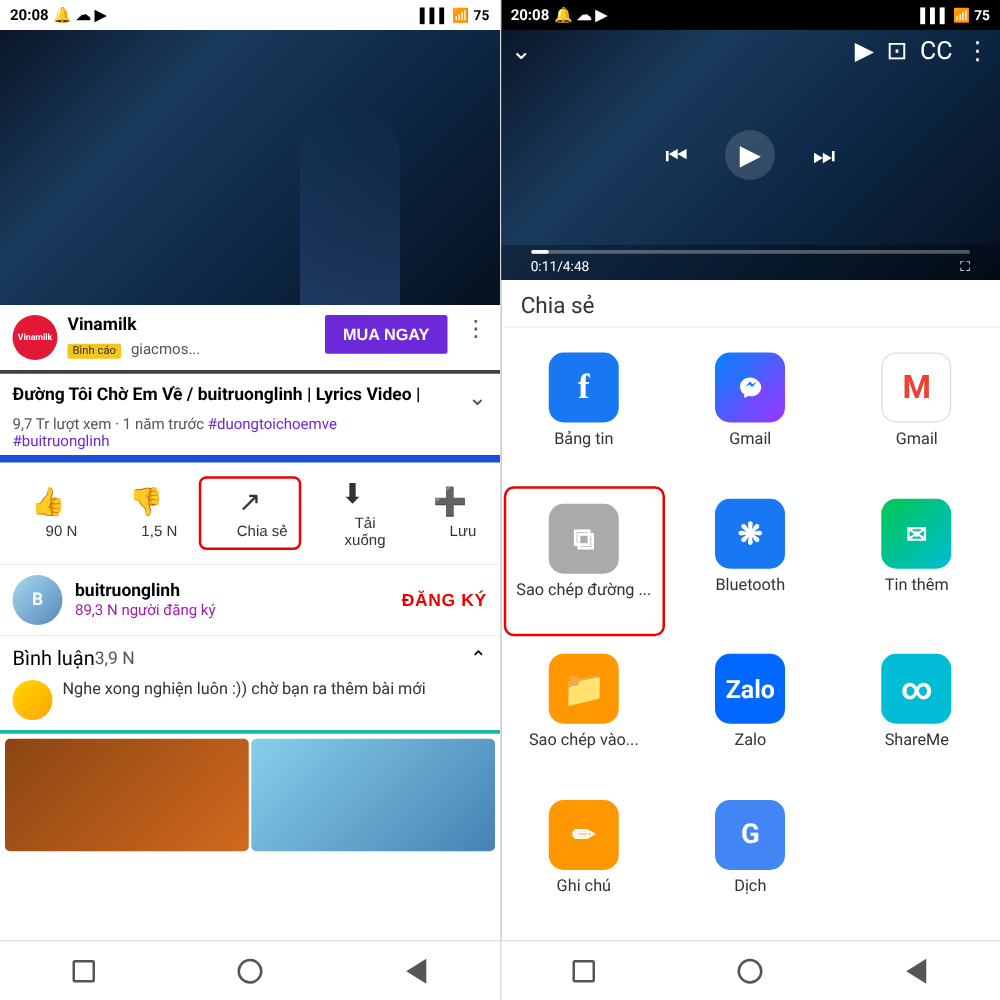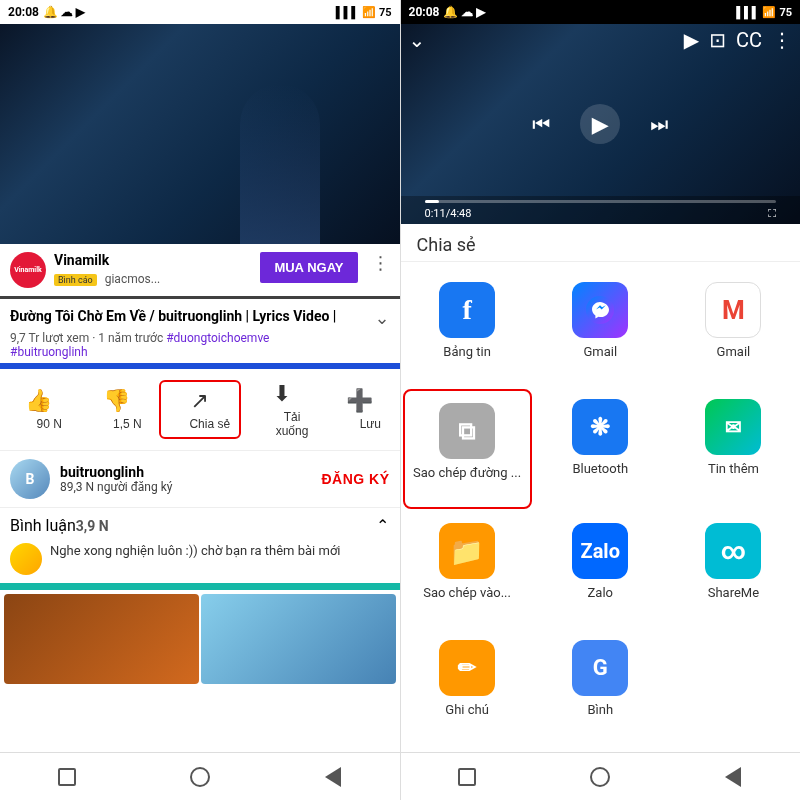--- a/index.html
+++ b/index.html
@@ -176,33 +176,33 @@
       align-items: center;
       justify-content: center;
       color: #fff;
       font-size: 14px;
       font-weight: bold;
       flex-shrink: 0;
       margin-right: 10px;
     }
     .channel-info { flex: 1; }
     .channel-name { font-size: 14px; font-weight: bold; }
-    .channel-subs { font-size: 12px; color: #404040; }
+    .channel-subs { font-size: 12px; color: #a21caf; }
     .subscribe-btn {
       background: transparent;
       color: #e00;
       border: none;
       font-size: 14px;
       font-weight: bold;
       cursor: pointer;
       letter-spacing: 0.5px;
     }
 
     
-    .comments-section { padding: 8px 10px; border-bottom: 7px solid #14b8a6; }
+    .comments-section { padding: 8px 10px; border-bottom: 3px solid #14b8a6; }
     .comments-header {
       display: flex;
       align-items: center;
       justify-content: space-between;
     }
     .comment-preview {
       display: flex;
       align-items: flex-start;
       margin-top: 8px;
       gap: 8px;
@@ -523,21 +523,21 @@
     <div class="channel-info">
       <div class="channel-name">buitruonglinh</div>
       <div class="channel-subs">89,3 N người đăng ký</div>
     </div>
     <button class="subscribe-btn">ĐĂNG KÝ</button>
   </div>
 
   <div class="comments-section">
     <div class="comments-header">
       <span>Bình luận</span>
-      <span style="color:#555;font-size:14px;font-weight:bold;">3,9 N</span>
+      <span style="color:#555;font-size:14px;">3,9 N</span>
       <span style="flex:1"></span>
       <span style="font-size:16px; cursor:pointer;">⌃</span>
     </div>
     <div class="comment-preview">
       <div class="comment-avatar"></div>
       <span class="comment-text">Nghe xong nghiện luôn :)) chờ bạn ra thêm bài mới</span>
     </div>
   </div>
 
   <div class="thumb-row">
@@ -679,21 +679,21 @@
       <div class="share-item">
         <div class="share-icon icon-notes" style="font-size: 24px; font-weight: bold;">
           <span style="color:#fff;font-size:22px;">✏</span>
         </div>
         <span class="share-label">Ghi chú</span>
       </div>
       <div class="share-item">
         <div class="share-icon icon-translate" style="font-size: 24px; font-weight: bold;">
           <span style="color:#fff;font-size:22px;font-weight:bold;">G</span>
         </div>
-        <span class="share-label">Bình</span>
+        <span class="share-label">Dịch</span>
       </div>
     </div>
 
   <div class="nav-bar-right">
     <button class="nav-btn">
       <div class="nav-square"></div>
     </button>
     <button class="nav-btn">
       <div class="nav-circle"></div>
     </button>

